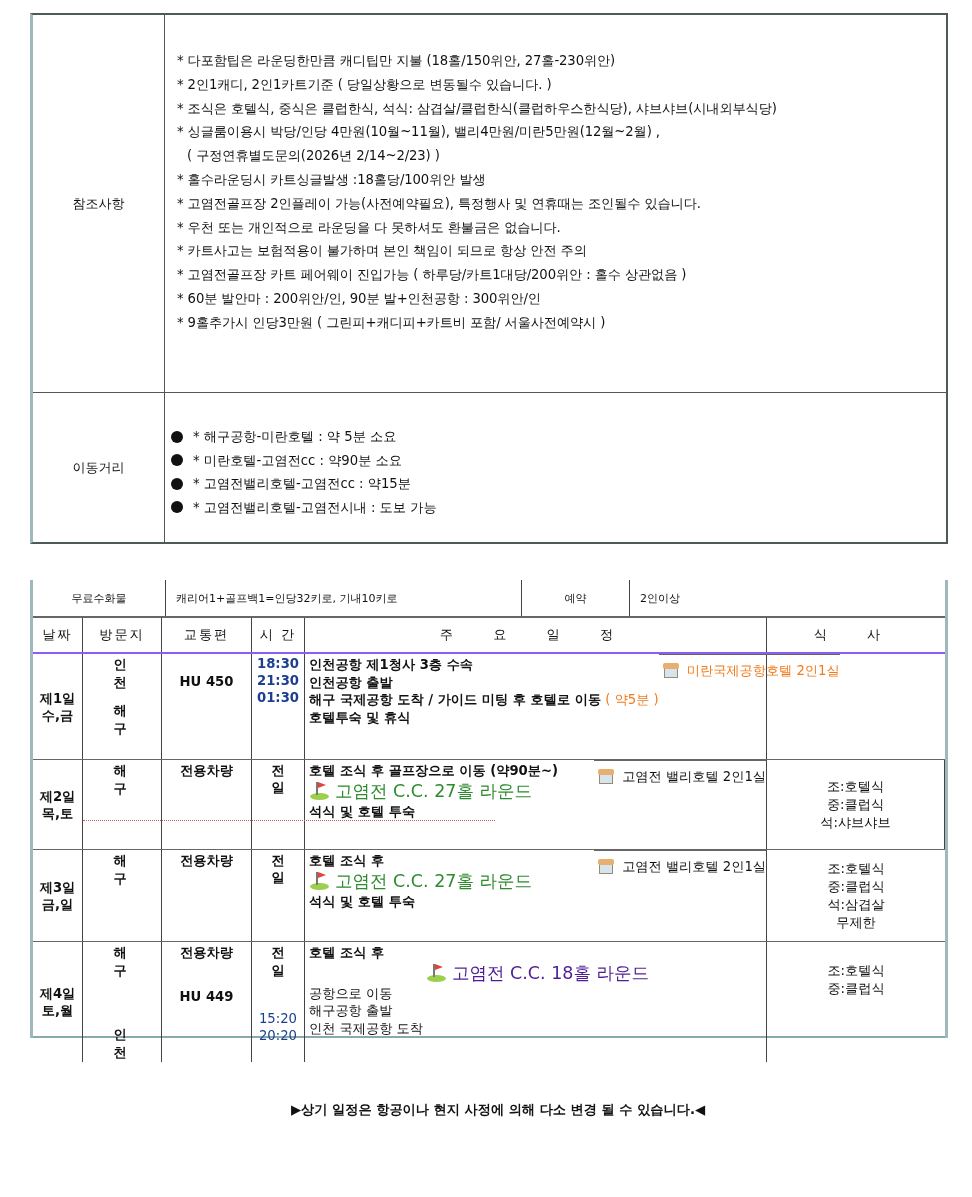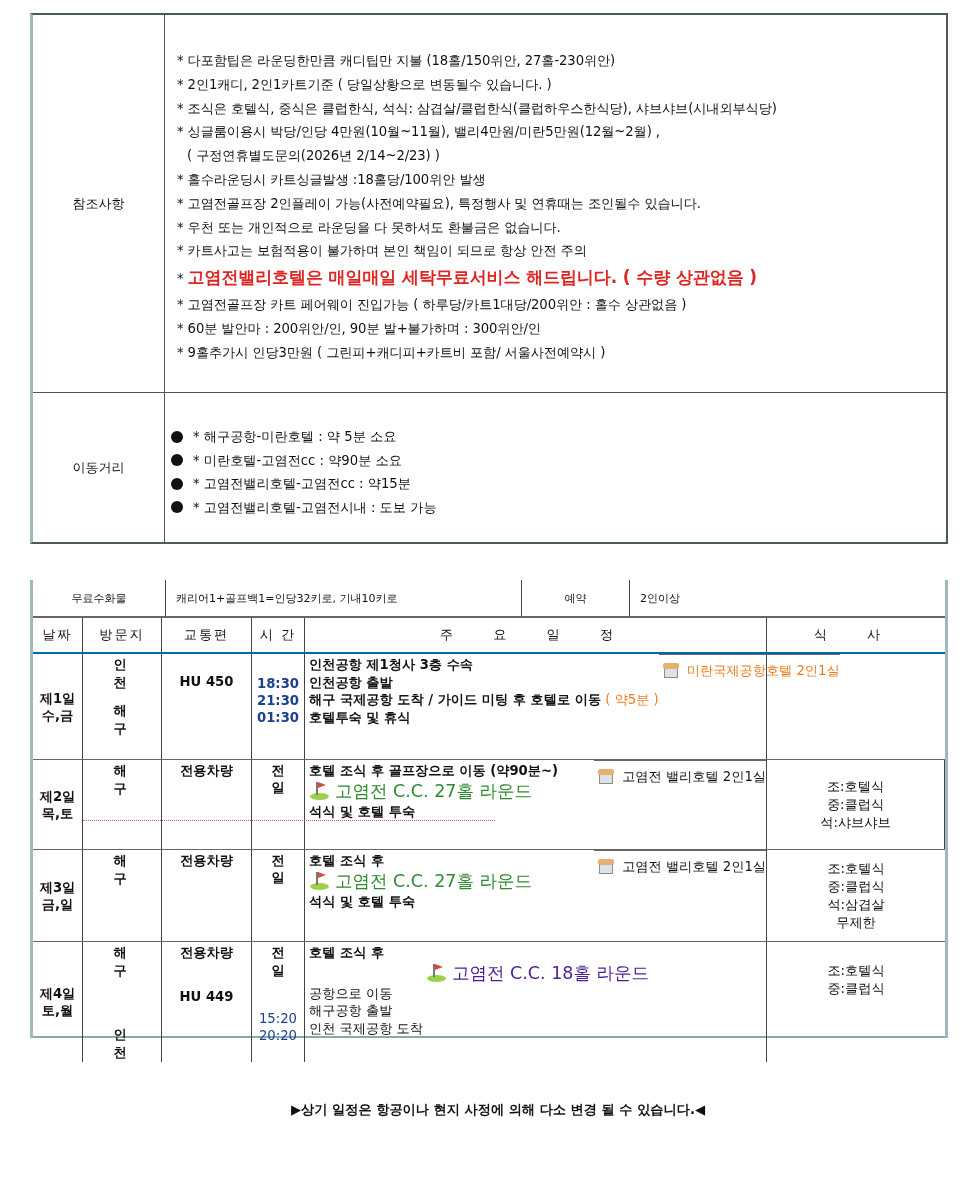--- a/index.html
+++ b/index.html
@@ -40,21 +40,21 @@
     height: 38px; border-bottom: 2px solid #666; display: grid;
     grid-template-columns: 133px 356px 108px 1fr; font-size: 11px;
   }
   .info-row > div { display: flex; align-items: center; border-right: 1.5px solid #444; }
   .info-row > div:last-child { border-right: none; }
   .info-row .c { justify-content: center; }
   .info-row .l { padding-left: 10px; }
 
   .sched { position: relative; width: 100%; }
   .hdr-row {
-    height: 36px; display: grid; border-bottom: 2px solid #0369a1;
+    height: 36px; display: grid; border-bottom: 2px solid #8b5cf6;
     grid-template-columns: 50px 79px 90px 53px 462px 1fr; font-size: 13.2px;
   }
   .hdr-row > div { display: flex; align-items: center; justify-content: center; border-right: 1.5px solid #444; letter-spacing: 2px; }
   .hdr-row > div:last-child { border-right: none; }
   .hdr-row .wide { letter-spacing: 18px; }
 
   .day {
     display: grid; grid-template-columns: 50px 79px 90px 53px 462px 1fr;
     border-bottom: 1.5px solid #666; position: relative;
   }
@@ -99,23 +99,22 @@
   <div class="content-cell top">
     <div class="note-line">* 다포함팁은 라운딩한만큼 캐디팁만 지불   (18홀/150위안, 27홀-230위안)</div>
     <div class="note-line">* 2인1캐디, 2인1카트기준 ( 당일상황으로 변동될수 있습니다. )</div>
     <div class="note-line">* 조식은 호텔식, 중식은 클럽한식, 석식: 삼겹살/클럽한식(클럽하우스한식당), 샤브샤브(시내외부식당)</div>
     <div class="note-line">* 싱글룸이용시 박당/인당 4만원(10월~11월), 밸리4만원/미란5만원(12월~2월) ,</div>
     <div class="note-line indent">( 구정연휴별도문의(2026년 2/14~2/23) )</div>
     <div class="note-line">* 홀수라운딩시 카트싱글발생 :18홀당/100위안 발생</div>
     <div class="note-line">* 고염전골프장 2인플레이 가능(사전예약필요),  특정행사 및 연휴때는 조인될수 있습니다.</div>
     <div class="note-line">* 우천 또는 개인적으로 라운딩을 다 못하셔도 환불금은 없습니다.</div>
     <div class="note-line">* 카트사고는 보험적용이 불가하며 본인 책임이 되므로 항상 안전 주의</div>
-    <div class="note-line highlight"><span class="star">* </span><span>고염전밸리호텔은 매일매일 세탁무료서비스 해드립니다. ( 수량 상관없음 )</span></div>
     <div class="note-line">* 고염전골프장 카트 페어웨이 진입가능 ( 하루당/카트1대당/200위안 : 홀수 상관없음 )</div>
-    <div class="note-line">* 60분 발안마 : 200위안/인,  90분 발+불가하며 : 300위안/인</div>
+    <div class="note-line">* 60분 발안마 : 200위안/인,  90분 발+인천공항 : 300위안/인</div>
     <div class="note-line">* 9홀추가시 인당3만원 ( 그린피+캐디피+카트비 포함/ 서울사전예약시 )</div>
   </div>
   <div class="label-cell">이동거리</div>
   <div class="content-cell bottom">
     <div class="dist-line">
         <span class="bullet"></span>
         <span>* 해구공항-미란호텔 : 약 5분 소요</span>
       </div>
     <div class="dist-line">
         <span class="bullet"></span>
@@ -156,21 +155,21 @@
         <span>제1일</span>
         <span>수,금</span>
       </div>
       <div class="cell visit">
         <div style="padding-top:2px;">인 천</div>
         <div style="padding-top:10px;">해 구</div>
       </div>
       <div class="cell trans">
         <div style="padding-top:20px;">HU 450</div>
       </div>
-      <div class="cell time" style="padding-top:21px;">
+      <div class="cell time" style="padding-top:1px;">
         <div>18:30</div>
         <div>21:30</div>
         <div>01:30</div>
       </div>
       <div class="cell sched-cell">
         <div class="sched-main">
           <div class="sched-line">인천공항 제1청사 3층 수속</div>
           <div class="sched-line">인천공항 출발</div>
           <div class="sched-line"><span>해구 국제공항 도착 / 가이드 미팅 후 호텔로 이동</span><span class="orange"> ( 약5분 )</span></div>
           <div class="sched-line">호텔투숙 및 휴식</div>

